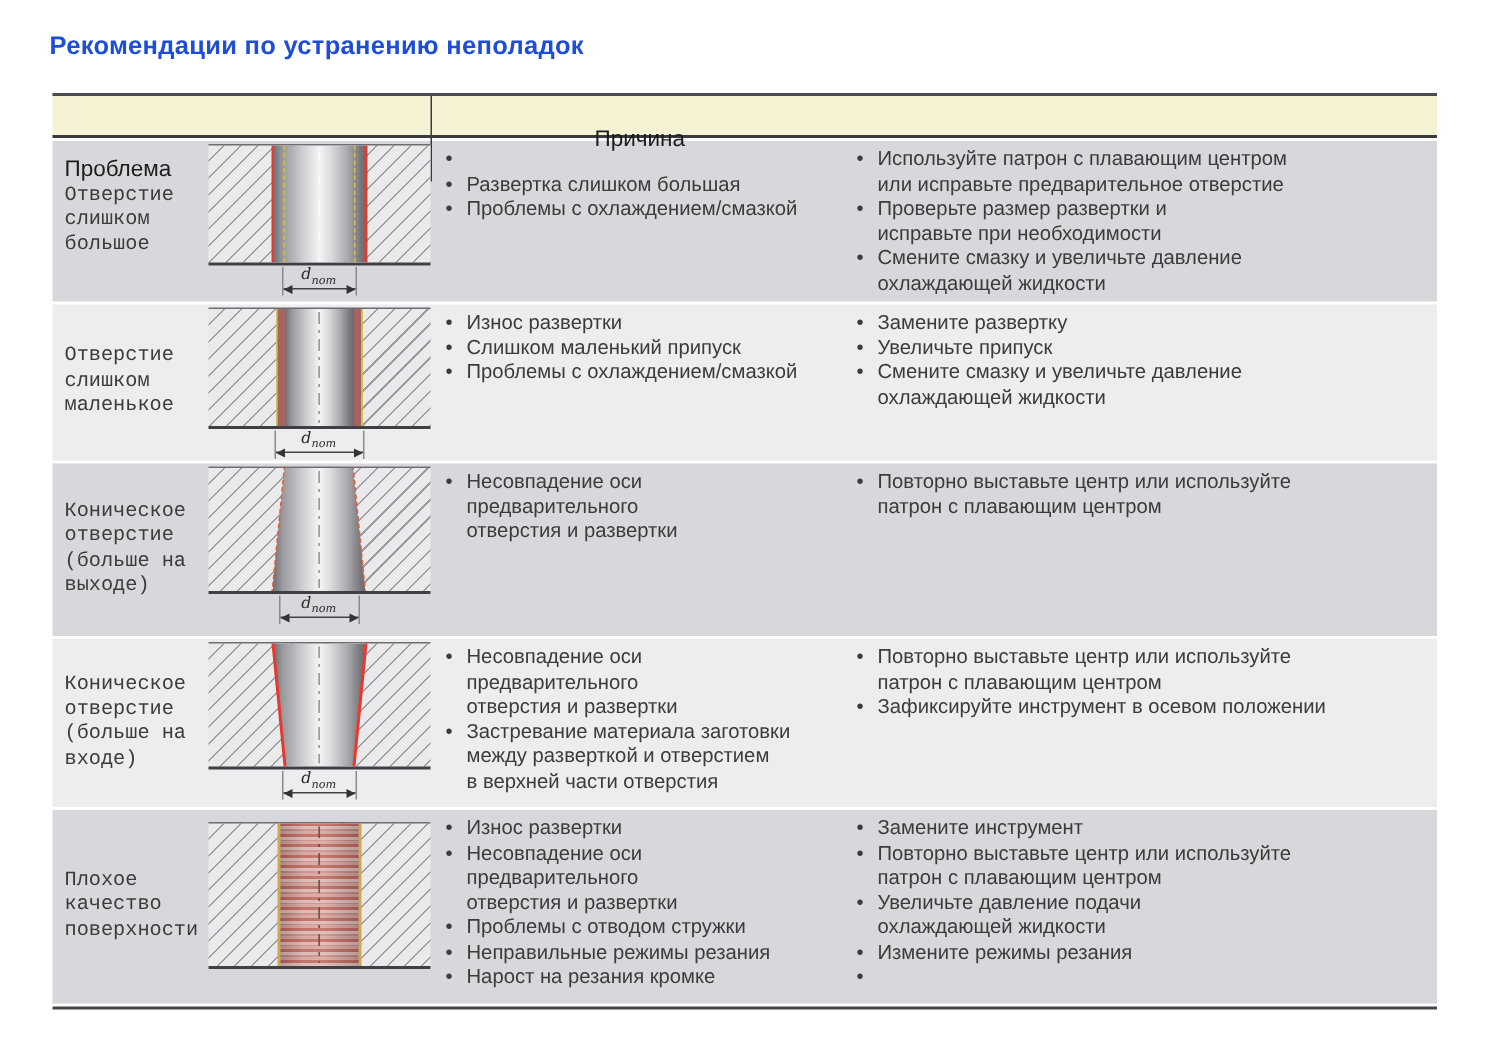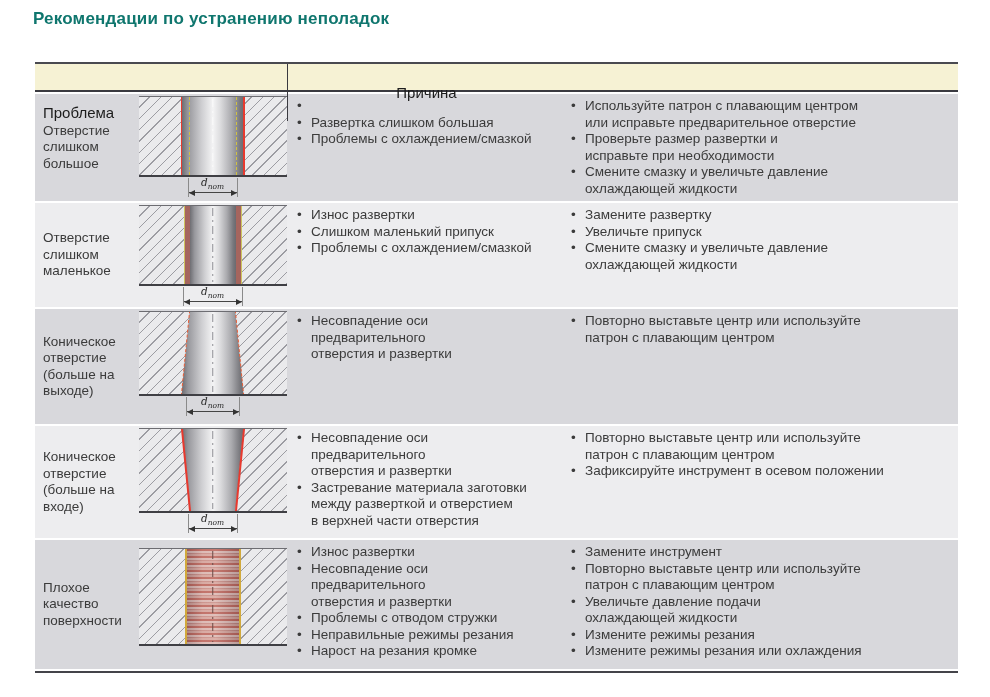--- a/index.html
+++ b/index.html
@@ -1,22 +1,22 @@
 <!DOCTYPE html>
 <html><head>
 <meta charset="utf-8">
 <style>
   html,body { margin:0; padding:0; background:#fff; }
   .page {
     position:relative; width:990px; height:697px; background:#ffffff;
     font-family:"Liberation Sans", sans-serif; color:#3c3c3c; overflow:hidden;
   }
   .title {
-    position:absolute; left:33px; top:9px; font-size:17px; font-weight:bold;
-    color:#0f766e; letter-spacing:0.2px;
+    position:absolute; left:33px; top:21px; font-size:17px; font-weight:bold;
+    color:#1d4ed8; letter-spacing:0.2px;
   }
   .tablewrap { position:absolute; left:35px; top:62px; width:923px; }
 
   
   .header-row {
     display:grid; grid-template-columns:252px 278px 393px;
     background:#f6f2d4; border-top:2px solid #4a4a50; border-bottom:2px solid #3a3a40;
     height:26px;
   }
   .h-cell { display:flex; align-items:center; justify-content:center;
@@ -27,21 +27,21 @@
   
   .trow {
     display:grid; grid-template-columns:103px 149px 278px 393px;
     margin-top:2px;
   }
   .trow.dark { background:#d8d8dc; }
   .trow.light { background:#ededef; }
   .table-bottom { margin-top:2px; border-top:2px solid #44444a; height:0; }
 
   .pre { white-space:pre-line; }
-  .c-label { align-self:center; padding-left:8px; font-size:13.5px; line-height:16.5px; color:#3b3b3b; }
+  .c-label { align-self:center; padding-left:8px; font-size:13.5px; line-height:16.5px; color:#3b3b3b;font-family:Liberation Mono, monospace; }
   .c-illus { padding-top:2px; }
   .c-causes { padding:4px 6px 4px 10px; }
   .c-sols   { padding:4px 8px 4px 6px; }
   .bullet { display:flex; font-size:13.5px; line-height:16.5px; color:#3b3b3b; }
   .b-dot { flex:none; width:14px; }
 
   
   .illus { width:148px; margin:0 auto; position:relative; }
   .blk {
     position:relative; height:78px; overflow:hidden;
@@ -380,20 +380,19 @@
             <span class="b-dot">•</span>
             <span class="pre">Увеличьте давление подачи
 охлаждающей жидкости</span>
           </div>
         <div class="bullet">
             <span class="b-dot">•</span>
             <span class="pre">Измените режимы резания</span>
           </div>
         <div class="bullet">
             <span class="b-dot">•</span>
-            <span class="pre">Измените режимы резания или охлаждения</span>
           </div>
       </div>
     </div>
 
     <div class="table-bottom"></div>
   </div>
 </div>
 
 </body></html>

